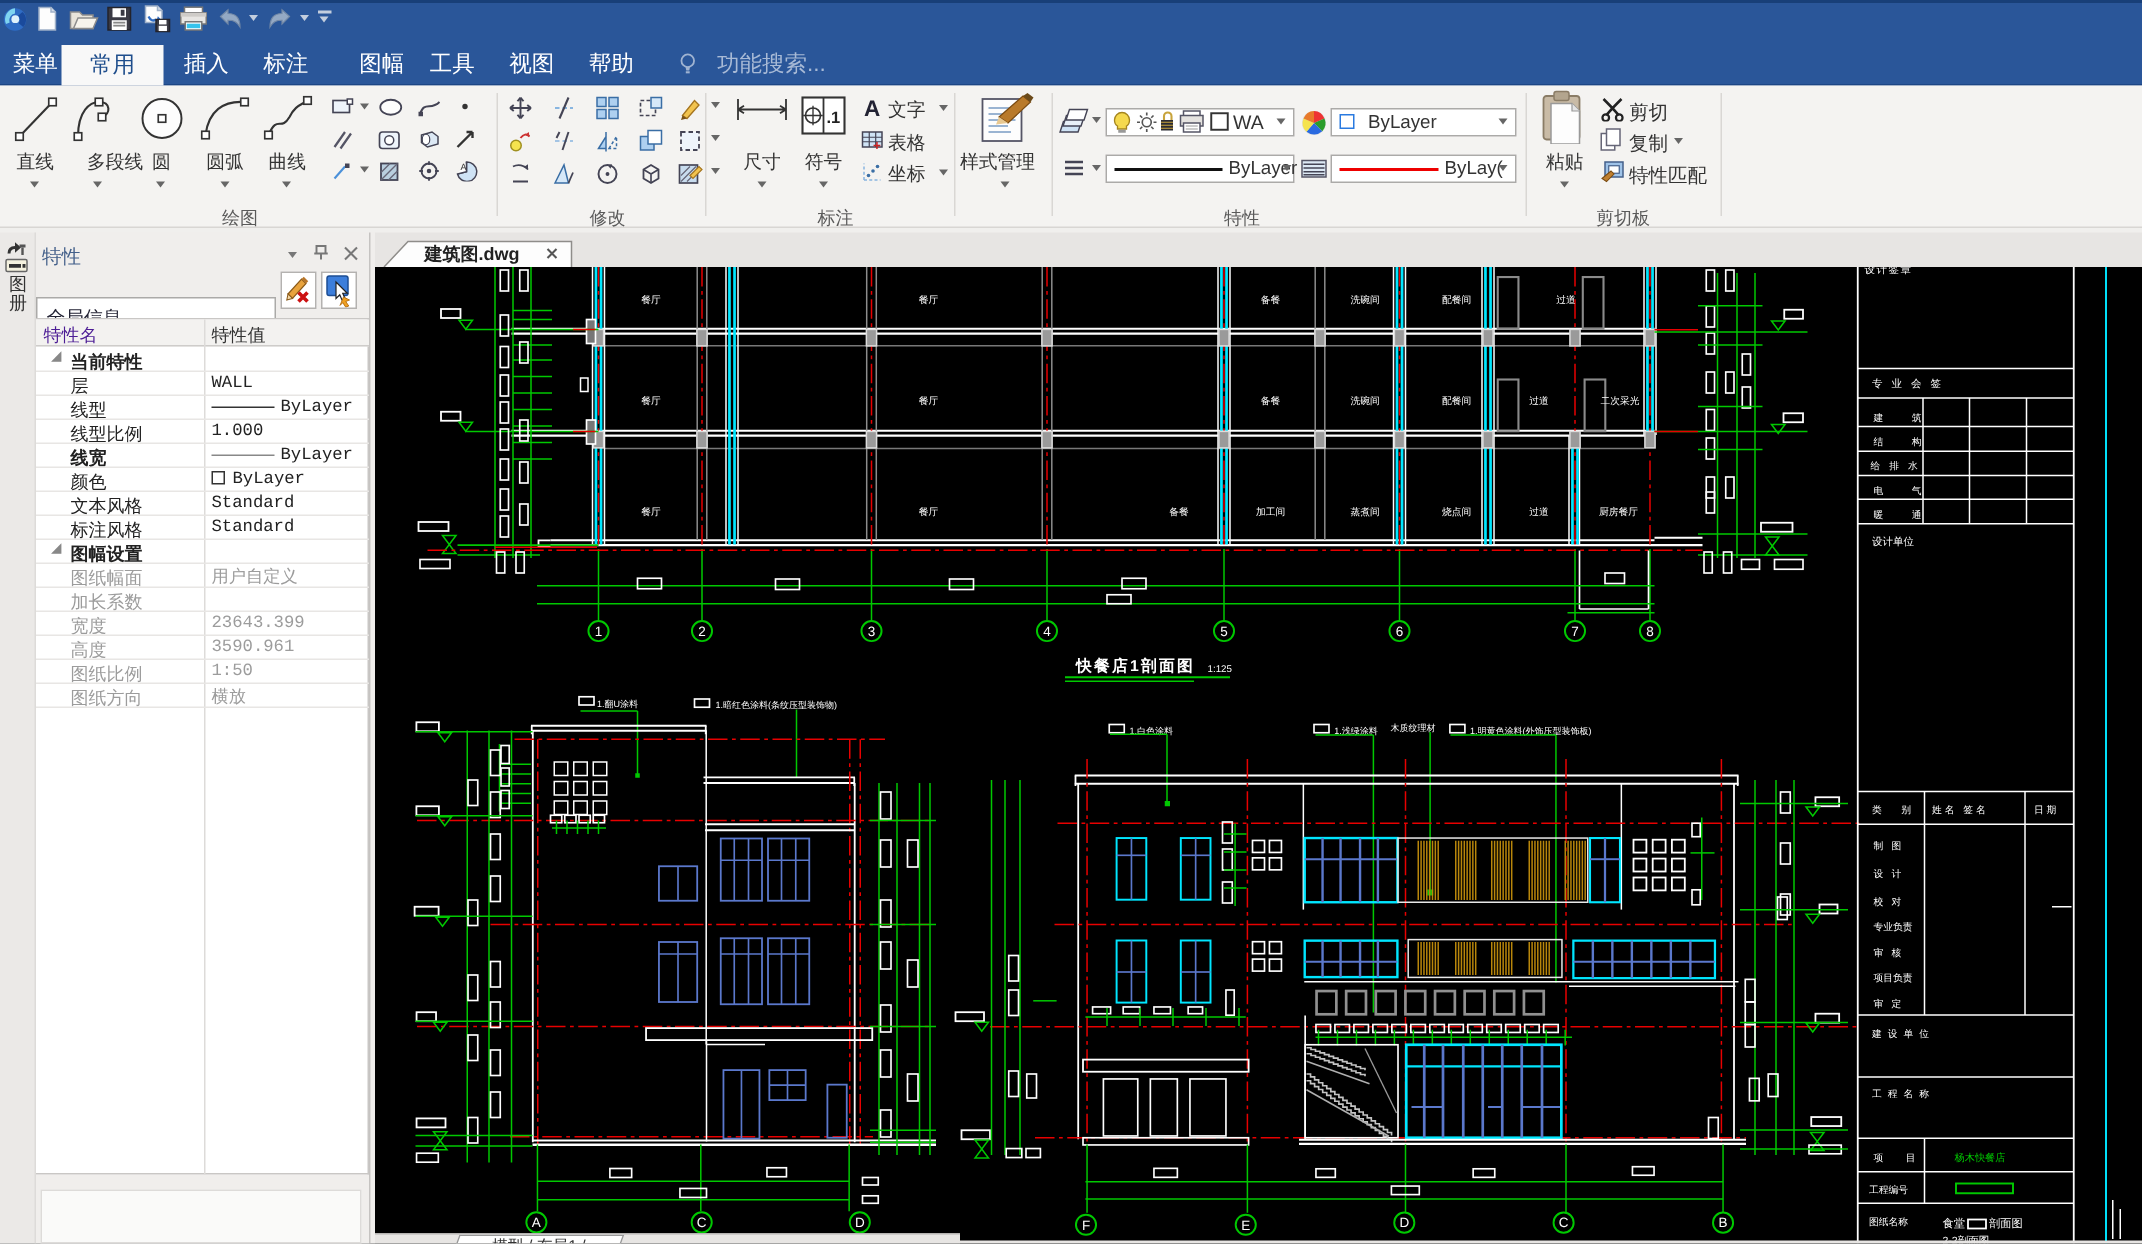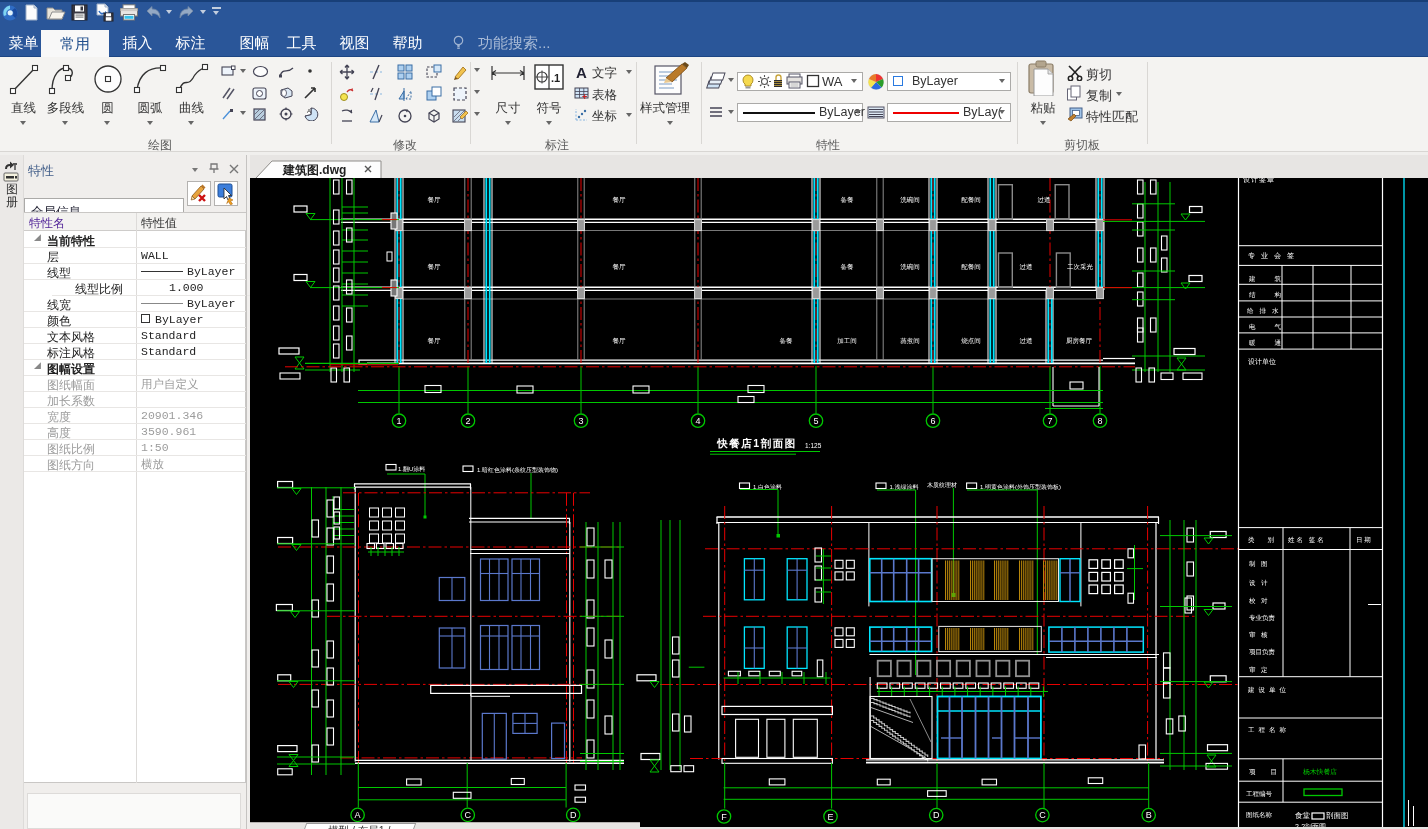--- a/index.html
+++ b/index.html
@@ -131,21 +131,21 @@
           <rect x="24.5" y="3.5" width="5" height="5" fill="#fff" stroke="#333" stroke-width="1.1"></rect>
         </svg>
 <div class="dropt" style="left:-6.5px;top:100px;width:60px;text-align:center;">直线</div>
 <div class="darr" style="left:20.0px;top:121px;"></div>
 <svg class="abs" style="left:48px;top:62px" width="36" height="34" viewBox="0 0 36 34">
           <path d="M4 29 C4 12 12 6 18 6 C26 6 26 14 20 16" stroke="#333" stroke-width="1.4" fill="none"></path>
           <rect x="1.5" y="26.5" width="5" height="5" fill="#fff" stroke="#333" stroke-width="1.1"></rect>
           <rect x="15.5" y="3.5" width="5" height="5" fill="#fff" stroke="#333" stroke-width="1.1"></rect>
           <rect x="17.5" y="13.5" width="5" height="5" fill="#fff" stroke="#333" stroke-width="1.1"></rect>
         </svg>
-<div class="dropt" style="left:35.5px;top:100px;width:60px;text-align:center;">多段线</div>
+<div class="dropt" style="left:35.5px;top:100px;width:60px;text-align:right;">多段线</div>
 <div class="darr" style="left:62.0px;top:121px;"></div>
 <svg class="abs" style="left:92px;top:62px" width="32" height="34" viewBox="0 0 32 34">
           <circle cx="16" cy="17" r="13" stroke="#333" stroke-width="1.3" fill="#fdfdfd"></circle>
           <rect x="13.5" y="14.5" width="5" height="5" fill="#fff" stroke="#333" stroke-width="1.1"></rect>
         </svg>
 <div class="dropt" style="left:77.5px;top:100px;width:60px;text-align:center;">圆</div>
 <div class="darr" style="left:104.0px;top:121px;"></div>
 <svg class="abs" style="left:133px;top:62px" width="34" height="34" viewBox="0 0 34 34">
           <path d="M4 28 C6 12 16 5 30 6" stroke="#333" stroke-width="1.4" fill="none"></path>
           <rect x="1.5" y="25.5" width="5" height="5" fill="#fff" stroke="#333" stroke-width="1.1"></rect>
@@ -473,27 +473,27 @@
           <span class="pname" style="left:23px;font-weight:normal;">层</span>
           <span class="pval" style="color:#222;">WALL</span>
           <div style="position:absolute;left:0;top:15.5px;width:222px;height:1px;background:#e8e6e4;"></div>
         </div>
 <div class="prow" style="top:50px;">
           <span class="pname" style="left:23px;font-weight:normal;">线型</span>
           <span style="position:absolute;left:117px;top:8px;width:42px;height:1.3px;background:#333;"></span>
           <span class="pval" style="left:163px;">ByLayer</span>
           <div style="position:absolute;left:0;top:15.5px;width:222px;height:1px;background:#e8e6e4;"></div>
         </div>
-<div class="prow" style="top:66px;margin-left:28px;">
+<div class="prow" style="top:66px;">
           <span class="pname" style="left:23px;font-weight:normal;">线型比例</span>
           <span class="pval" style="color:#222;">1.000</span>
           <div style="position:absolute;left:0;top:15.5px;width:222px;height:1px;background:#e8e6e4;"></div>
         </div>
 <div class="prow" style="top:82px;">
-          <span class="pname" style="left:23px;font-weight:normal;">线宽</span>
+          <span class="pname" style="left:23px;font-weight:bold;">线宽</span>
           <span style="position:absolute;left:117px;top:8px;width:42px;height:1px;background:#888;"></span>
           <span class="pval" style="left:163px;">ByLayer</span>
           <div style="position:absolute;left:0;top:15.5px;width:222px;height:1px;background:#e8e6e4;"></div>
         </div>
 <div class="prow" style="top:98px;">
           <span class="pname" style="left:23px;font-weight:normal;">颜色</span>
           <span style="position:absolute;left:117px;top:3px;width:9px;height:9px;border:1.2px solid #333;background:#fff;"></span>
           <span class="pval" style="left:131px;">ByLayer</span>
           <div style="position:absolute;left:0;top:15.5px;width:222px;height:1px;background:#e8e6e4;"></div>
         </div>
@@ -516,21 +516,21 @@
           <span class="pname" style="left:23px;font-weight:normal;">图纸幅面</span>
           <span class="pval" style="color:#9c9c9c;">用户自定义</span>
           <div style="position:absolute;left:0;top:15.5px;width:222px;height:1px;background:#e8e6e4;"></div>
         </div>
 <div class="prow gray" style="top:178px;">
           <span class="pname" style="left:23px;font-weight:normal;">加长系数</span>
           <div style="position:absolute;left:0;top:15.5px;width:222px;height:1px;background:#e8e6e4;"></div>
         </div>
 <div class="prow gray" style="top:194px;">
           <span class="pname" style="left:23px;font-weight:normal;">宽度</span>
-          <span class="pval" style="color:#9c9c9c;">20901.346</span>
+          <span class="pval" style="color:#9c9c9c;">23643.399</span>
           <div style="position:absolute;left:0;top:15.5px;width:222px;height:1px;background:#e8e6e4;"></div>
         </div>
 <div class="prow gray" style="top:210px;">
           <span class="pname" style="left:23px;font-weight:normal;">高度</span>
           <span class="pval" style="color:#9c9c9c;">3590.961</span>
           <div style="position:absolute;left:0;top:15.5px;width:222px;height:1px;background:#e8e6e4;"></div>
         </div>
 <div class="prow gray" style="top:226px;">
           <span class="pname" style="left:23px;font-weight:normal;">图纸比例</span>
           <span class="pval" style="color:#9c9c9c;">1:50</span>

